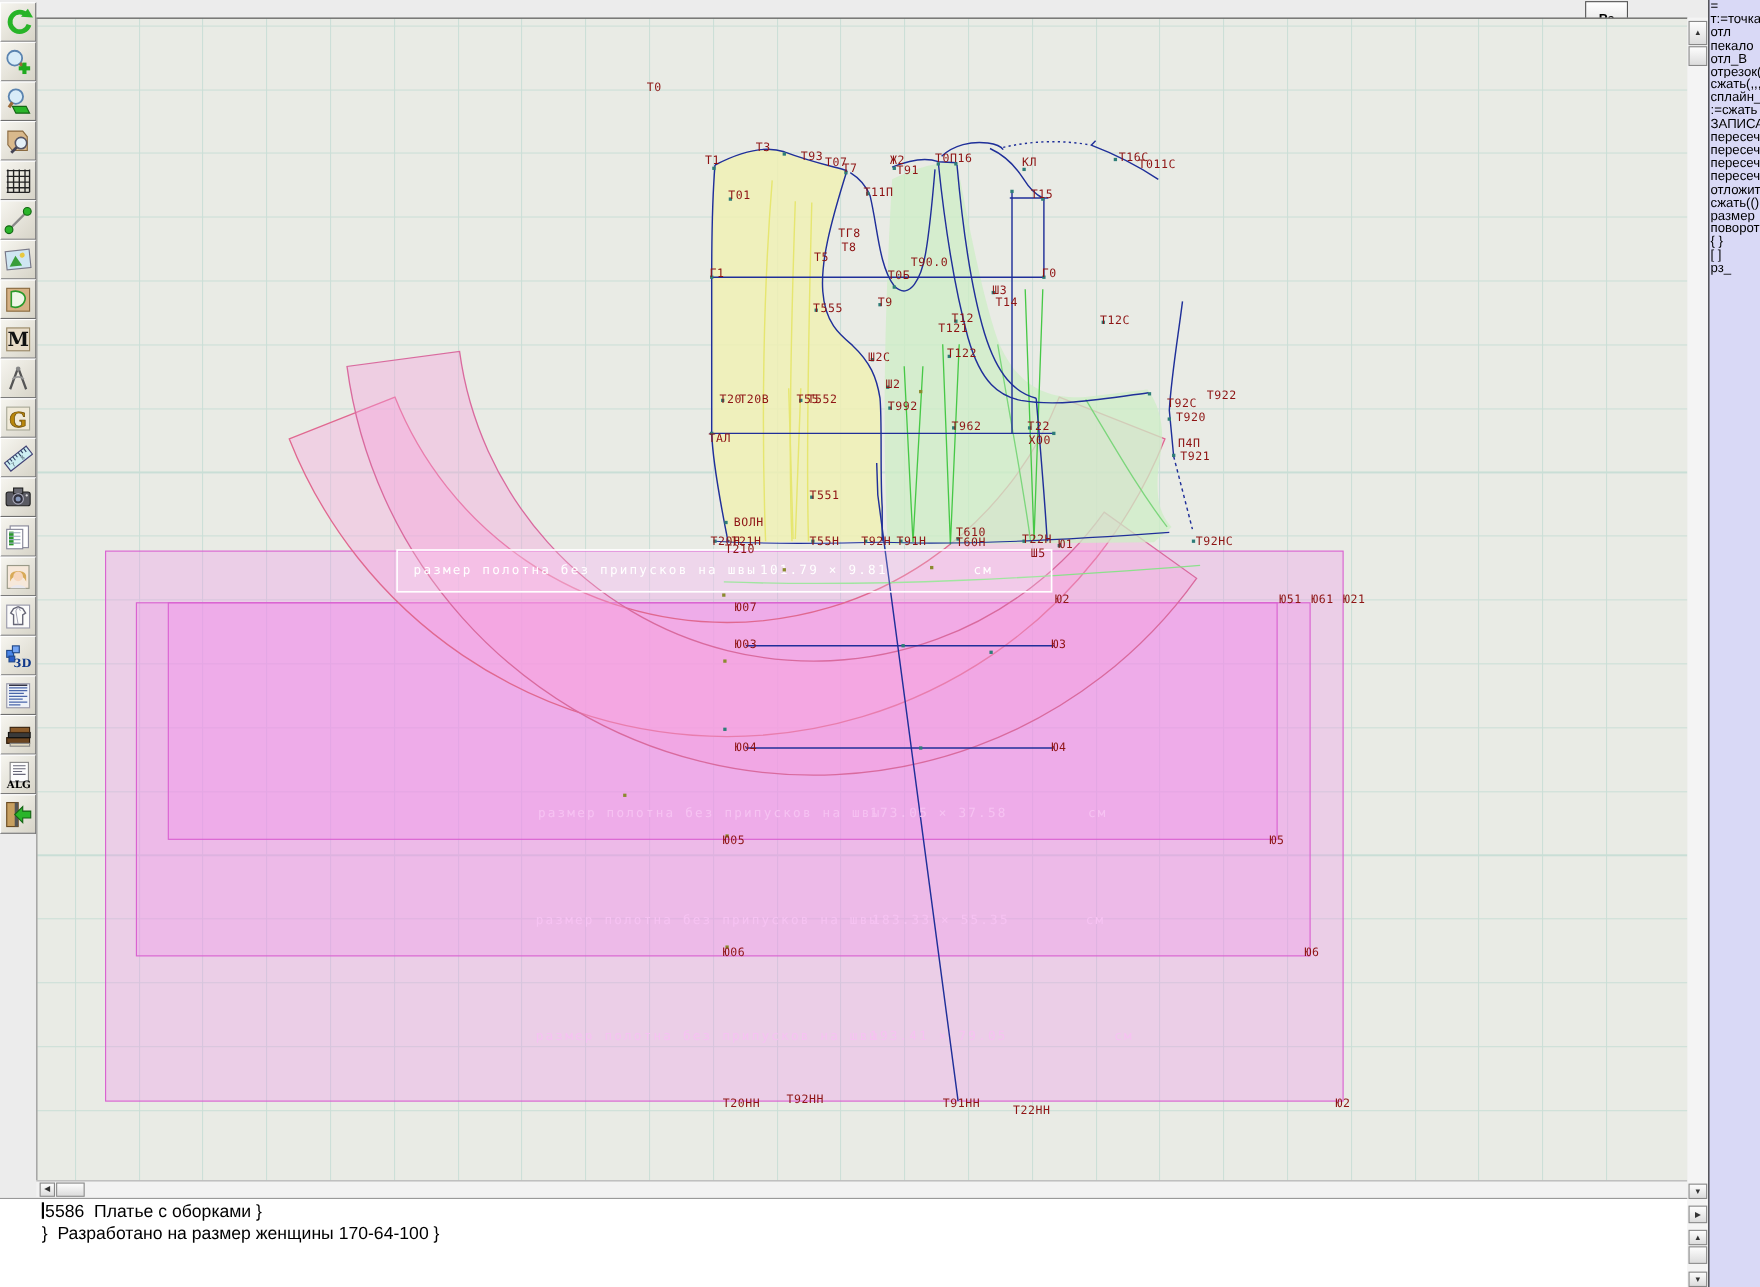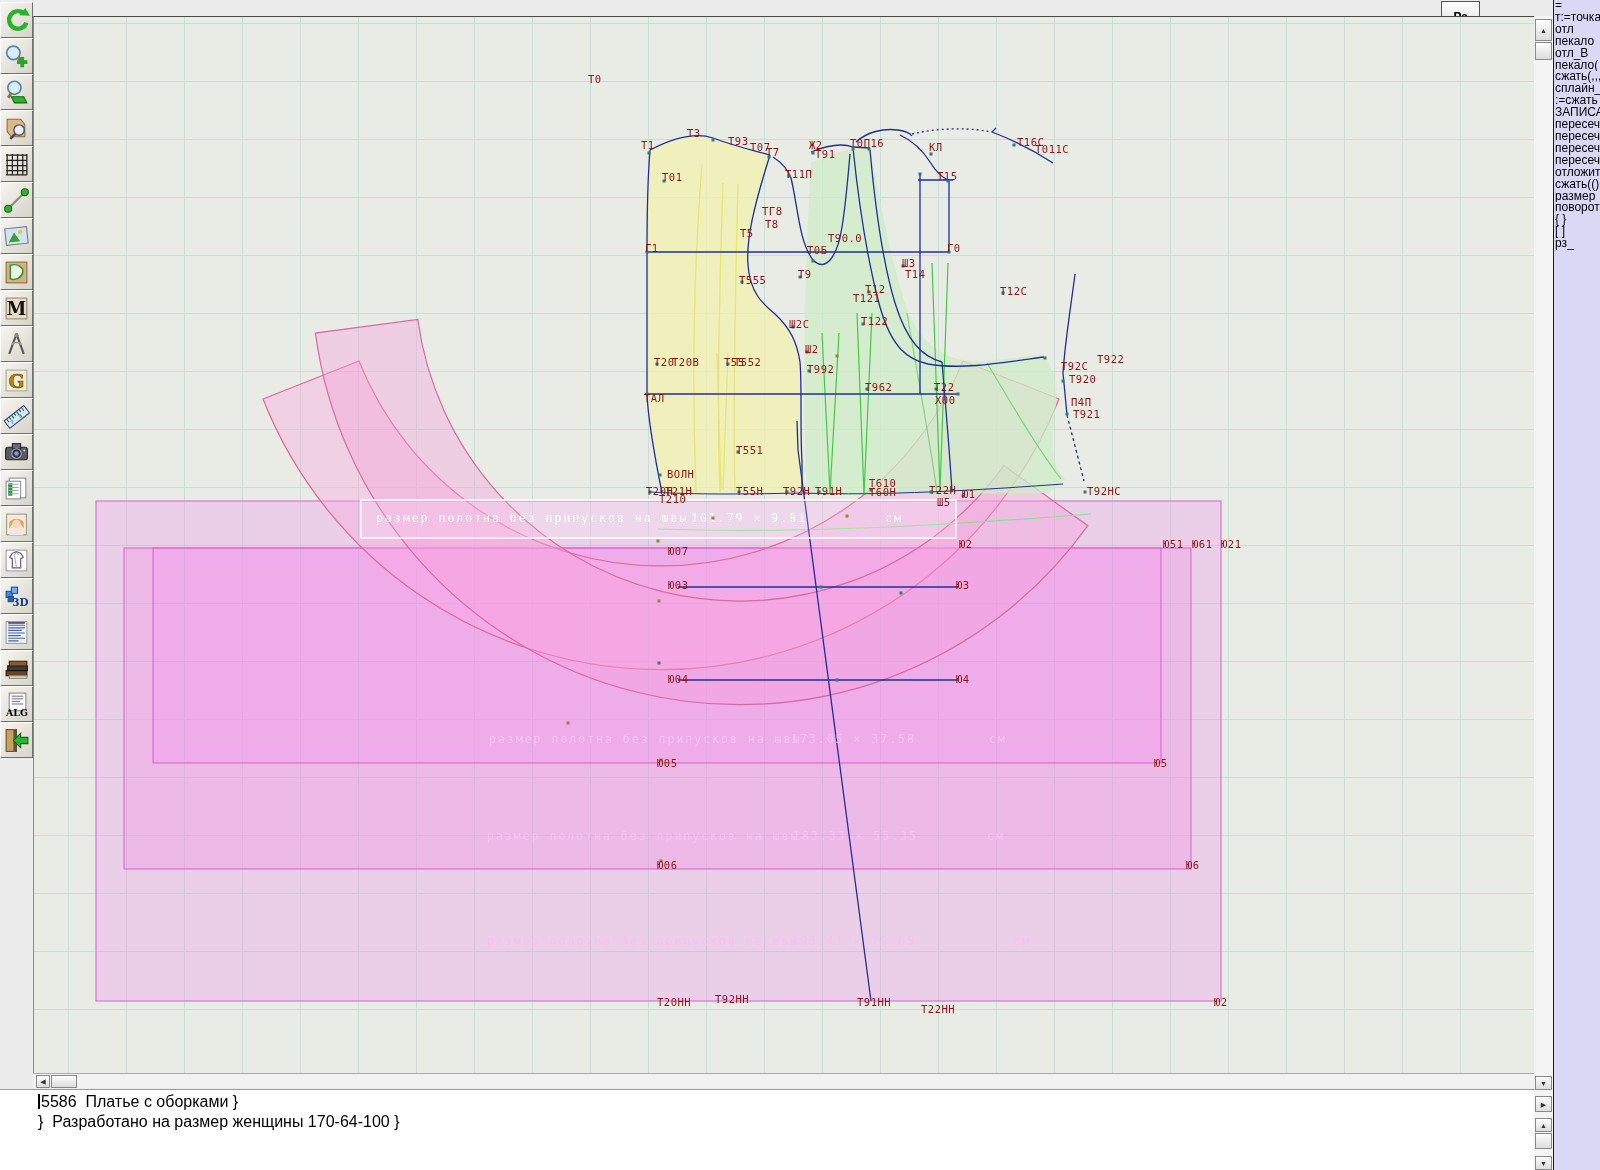--- a/index.html
+++ b/index.html
@@ -454,21 +454,21 @@
     <button class="sbtn" style="left:1px;top:1117px;width:17px;height:16px;"></button>
     <button class="sbtn" style="left:1px;top:1140px;width:17px;height:14px;">▼</button>
   </div>
 
   <div id="panel">
       <div class="cmd">=</div>
       <div class="cmd">т:=точка</div>
       <div class="cmd">отл</div>
       <div class="cmd">пекало</div>
       <div class="cmd">отл_В</div>
-      <div class="cmd">пекало(</div>
+      <div class="cmd">отрезок(</div>
       <div class="cmd">сжать(,,,)</div>
       <div class="cmd">сплайн_</div>
       <div class="cmd">:=сжать</div>
       <div class="cmd">ЗАПИСА</div>
       <div class="cmd">пересеч</div>
       <div class="cmd">пересеч</div>
       <div class="cmd">пересеч</div>
       <div class="cmd">пересеч</div>
       <div class="cmd">отложит</div>
       <div class="cmd">сжать(()</div>

